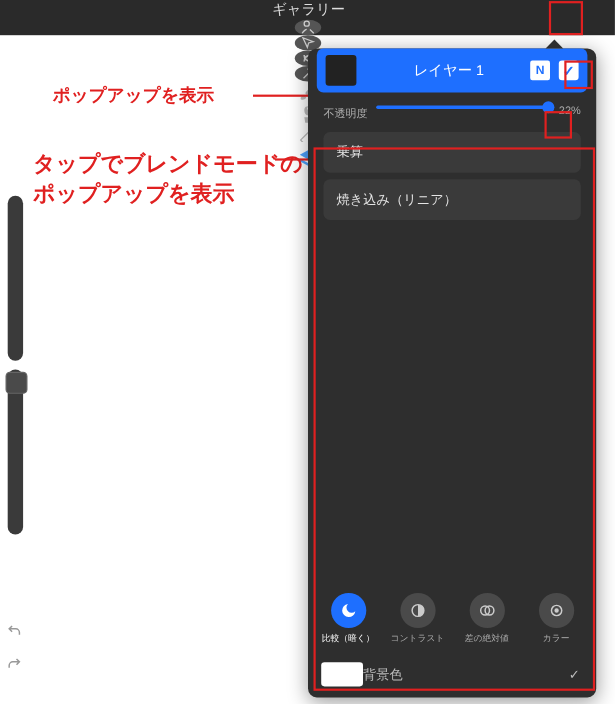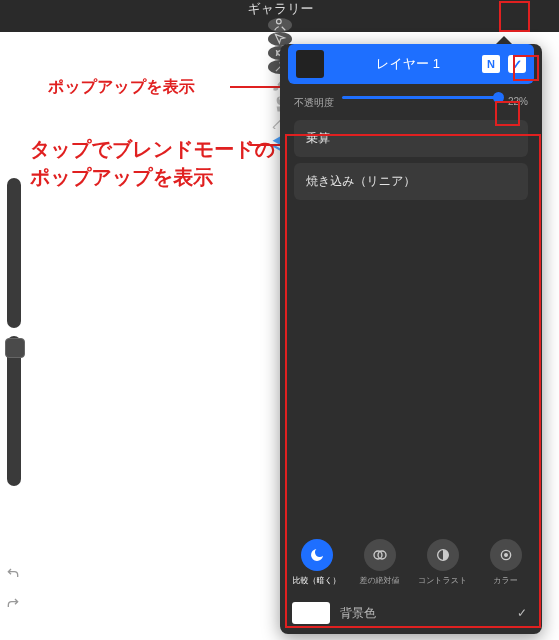--- a/index.html
+++ b/index.html
@@ -123,21 +123,21 @@
   }
   .cat .cicon {
     width: 32px; height: 32px; border-radius: 50%; background:#4a4a4a;
     display:flex; align-items:center; justify-content:center; color:#ccc;
   }
   .cat.active .cicon { background:#1e6fff; color:#fff; }
   .cat.active { color:#fff; }
 
   .bg-row {
     display:flex; align-items:center; padding: 6px 12px 10px 12px;
-    gap:10px; font-size:12px; color:#bbb;
+    font-size:12px; color:#bbb;
   }
   .bg-row .bgthumb { width:38px; height:22px; background:#fff; border-radius:3px; }
   .bg-row .bgchk {
     margin-left:auto; width:16px; height:16px;
     display:flex; align-items:center; justify-content:center; color:#bbb;
   }
   .bg-row .bgchk::after { content:"✓"; font-size:12px; }
 
   .flex-spacer { flex:1; }
 </style>
@@ -246,35 +246,35 @@
     <div class="cat active">
       <div class="cicon">
         <svg viewBox="0 0 24 24" width="16" height="16" fill="#fff">
             <path d="M21 13A9 9 0 1 1 11 3a7 7 0 0 0 10 10z"></path>
           </svg>
       </div>
       <span>比較（暗く）</span>
     </div>
     <div class="cat">
       <div class="cicon">
+        <svg viewBox="0 0 24 24" width="16" height="16">
+            <circle cx="12" cy="12" r="8" fill="none" stroke="#ccc" stroke-width="2"></circle>
+            <path d="M12 4a8 8 0 0 1 0 16z" fill="#ccc"></path>
+          </svg>
+      </div>
+      <span>コントラスト</span>
+    </div>
+    <div class="cat">
+      <div class="cicon">
         <svg viewBox="0 0 24 24" width="16" height="16" fill="none" stroke="#ccc" stroke-width="2">
             <circle cx="9" cy="12" r="6"></circle>
             <circle cx="15" cy="12" r="6"></circle>
           </svg>
       </div>
       <span>差の絶対値</span>
-    </div>
-    <div class="cat">
-      <div class="cicon">
-        <svg viewBox="0 0 24 24" width="16" height="16">
-            <circle cx="12" cy="12" r="8" fill="none" stroke="#ccc" stroke-width="2"></circle>
-            <path d="M12 4a8 8 0 0 1 0 16z" fill="#ccc"></path>
-          </svg>
-      </div>
-      <span>コントラスト</span>
     </div>
     <div class="cat">
       <div class="cicon">
         <svg viewBox="0 0 24 24" width="16" height="16" fill="none" stroke="#ccc" stroke-width="2">
             <circle cx="12" cy="12" r="7"></circle>
             <circle cx="12" cy="12" r="2" fill="#ccc"></circle>
           </svg>
       </div>
       <span>カラー</span>
     </div>

